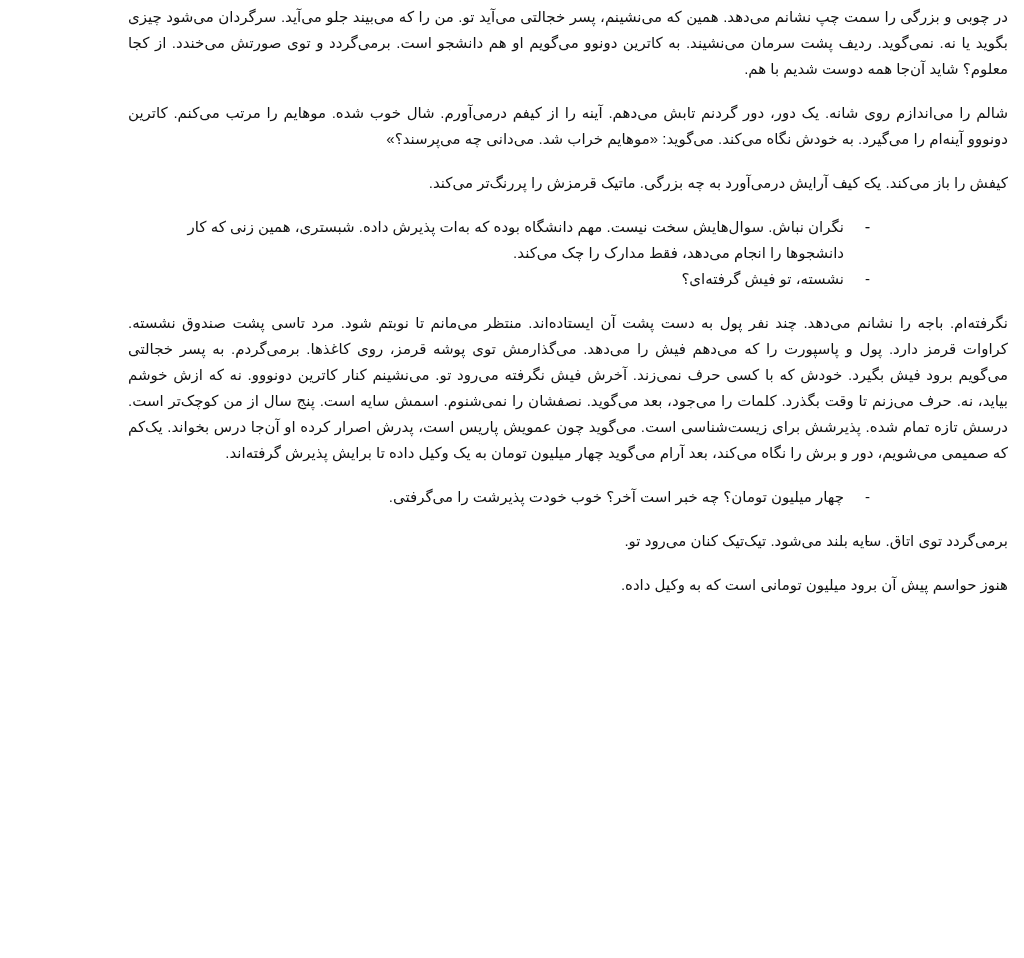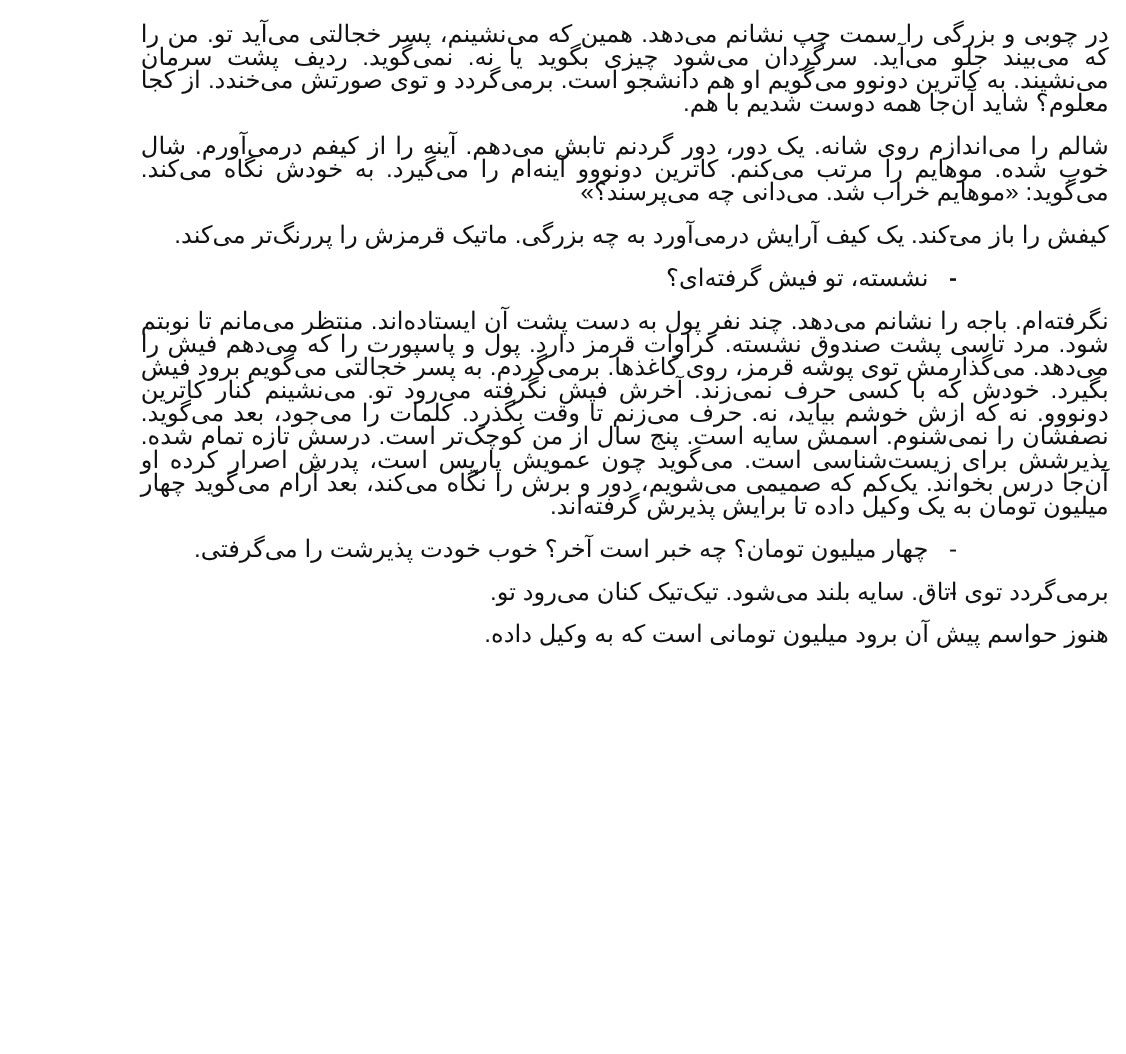--- a/index.html
+++ b/index.html
@@ -8,25 +8,25 @@
       height: 958px;
       overflow: hidden;
       position: relative;
       font-family: "Liberation Sans", "DejaVu Sans", sans-serif;
       color: #111111;
     }
     .page {
       position: absolute;
       left: 128px;
       right: 16px;
-      top: 20px;
+      top: 4px;
       direction: rtl;
       text-align: right;
-      font-size: 22px;
-      line-height: 21px;
+      font-size: 15px;
+      line-height: 26px;
     }
     .para {
       margin: 0 0 18px 0;
     }
     .para.just { text-align: justify; text-align-last: right; }
     .bullets {
       list-style: none;
       margin: 0 0 18px 0;
       padding: 0;
     }
@@ -57,20 +57,21 @@
   </ul>
 
   <p class="para">کیفش را باز می‌کند. یک کیف آرایش درمی‌آورد به چه بزرگی. ماتیک قرمزش را پررنگ‌تر می‌کند.</p>
 
   <ul class="bullets">
     <li class="bullet">
       <span class="dash">-</span>
     </li>
     <li class="bullet">
       <span class="dash">-</span>
+      <span class="bullet-text">نگران نباش. سوال‌هایش سخت نیست. مهم دانشگاه بوده که به‌ات پذیرش داده. شبستری، همین زنی که کار دانشجوها را انجام می‌دهد، فقط مدارک را چک می‌کند.</span>
     </li>
     <li class="bullet">
       <span class="dash">-</span>
       <span class="bullet-text">نشسته، تو فیش گرفته‌ای؟</span>
     </li>
   </ul>
 
   <p class="para just">نگرفته‌ام. باجه را نشانم می‌دهد. چند نفر پول به دست پشت آن ایستاده‌اند. منتظر می‌مانم تا نوبتم شود. مرد تاسی پشت صندوق نشسته. کراوات قرمز دارد. پول و پاسپورت را که می‌دهم فیش را می‌دهد. می‌گذارمش توی پوشه قرمز، روی کاغذها. برمی‌گردم. به پسر خجالتی می‌گویم برود فیش بگیرد. خودش که با کسی حرف نمی‌زند. آخرش فیش نگرفته می‌رود تو. می‌نشینم کنار کاترین دونووو. نه که ازش خوشم بیاید، نه. حرف می‌زنم تا وقت بگذرد. کلمات را می‌جود، بعد می‌گوید. نصفشان را نمی‌شنوم. اسمش سایه است. پنج سال از من کوچک‌تر است. درسش تازه تمام شده. پذیرشش برای زیست‌شناسی است. می‌گوید چون عمویش پاریس است، پدرش اصرار کرده او آن‌جا درس بخواند. یک‌کم که صمیمی می‌شویم، دور و برش را نگاه می‌کند، بعد آرام می‌گوید چهار میلیون تومان به یک وکیل داده تا برایش پذیرش گرفته‌اند.</p>
 
   <ul class="bullets">

